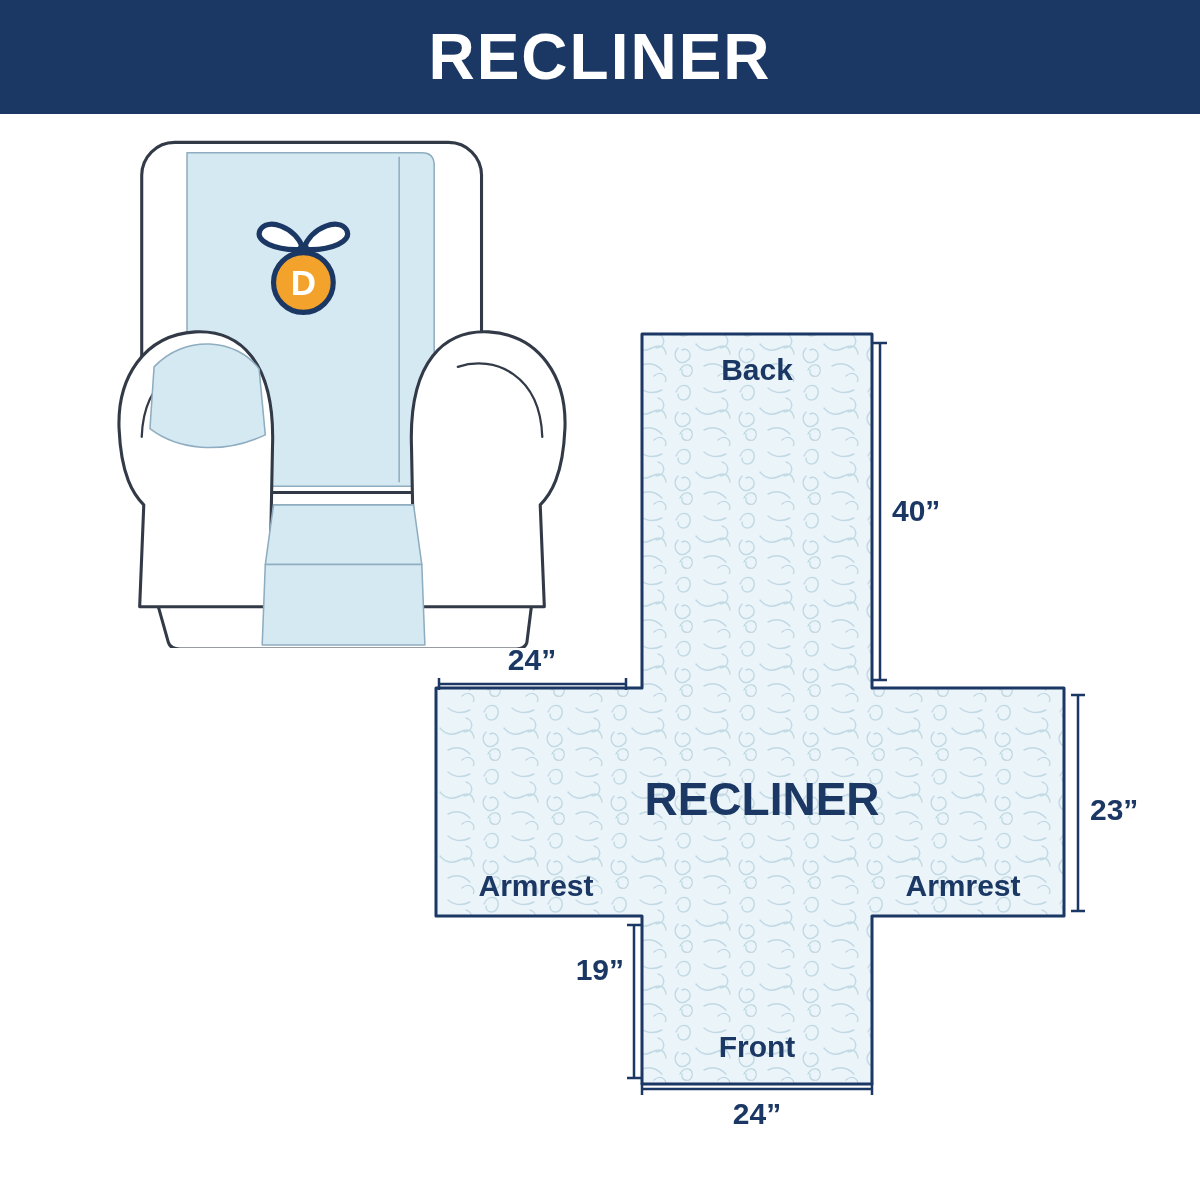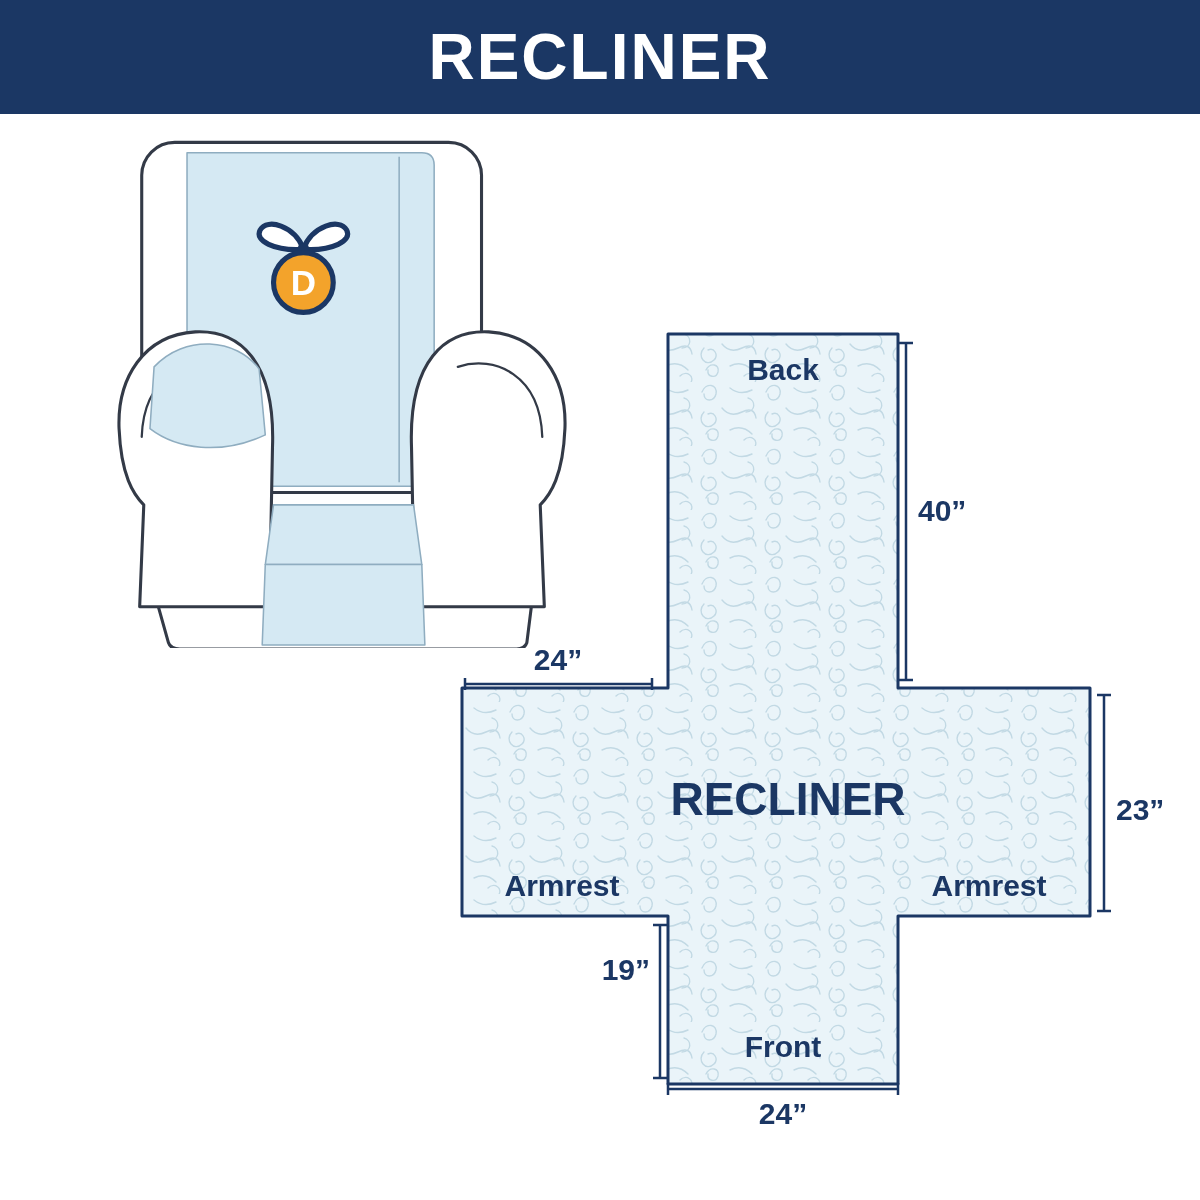--- a/index.html
+++ b/index.html
@@ -16,21 +16,21 @@
     background:#1b3764;
     display:flex;align-items:center;justify-content:center;
   }
   .banner-title{
     color:#ffffff;
     font-size:64px;
     font-weight:800;
     letter-spacing:2px;
   }
   .chair-wrap{position:absolute;left:82px;top:128px;width:520px;height:520px;}
-  .diagram-wrap{position:absolute;left:440px;top:318px;width:760px;height:822px;}
+  .diagram-wrap{position:absolute;left:414px;top:318px;width:760px;height:822px;}
   svg text{font-family:"Liberation Sans",sans-serif;}
   .dlabel{fill:#1b3764;font-weight:bold;font-size:30px;}
   .dcenter{fill:#1b3764;font-weight:bold;font-size:46px;}
   .dimline{stroke:#1b3764;stroke-width:2.5;fill:none;}
   .chair-outline{fill:#ffffff;stroke:#333a47;stroke-width:3;stroke-linejoin:round;}
   .cover{fill:#d5e9f3;stroke:#8fadc0;stroke-width:1.5;stroke-linejoin:round;}
   .roll{fill:none;stroke:#333a47;stroke-width:2.2;stroke-linecap:round;}
 </style>
 </head>
 <body>

